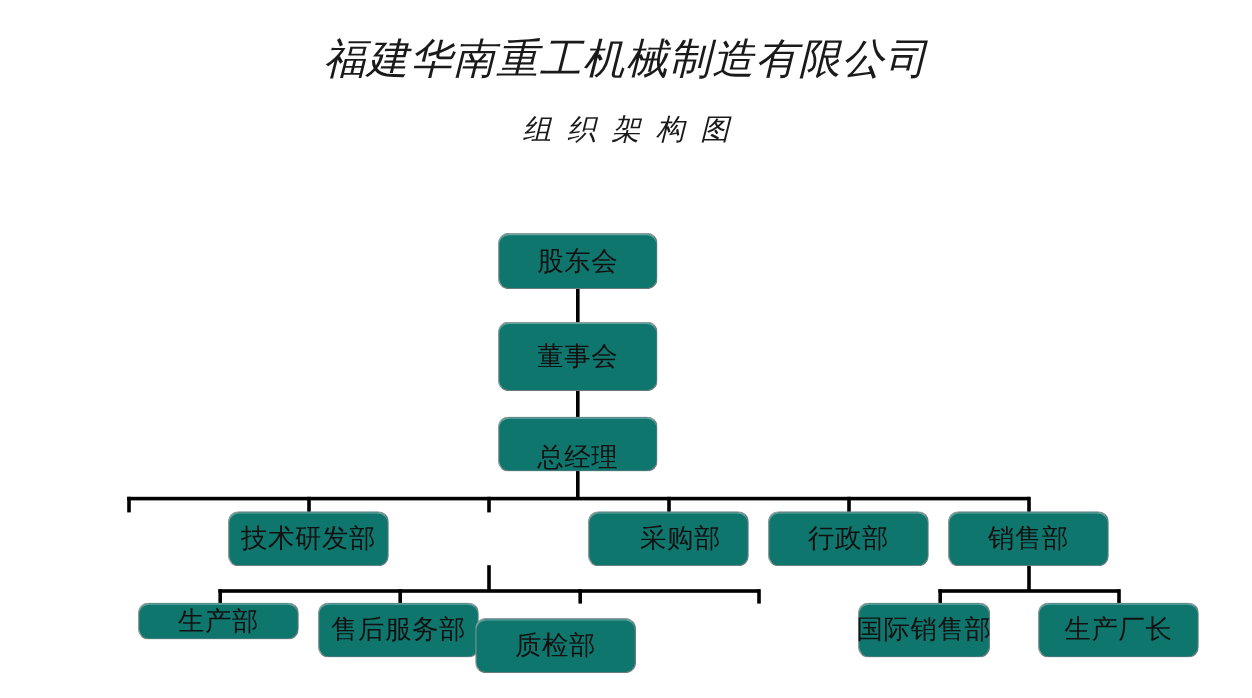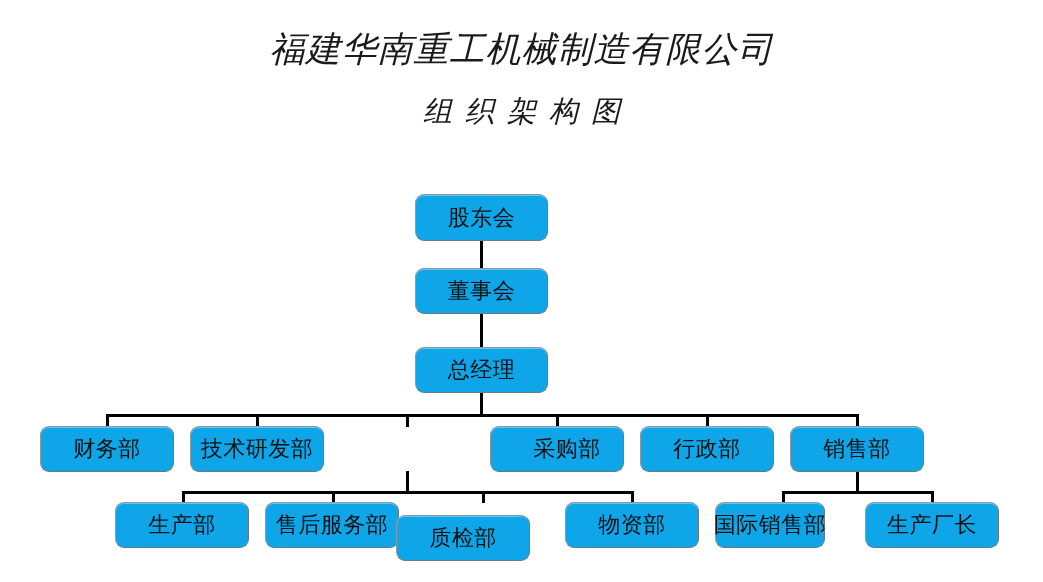--- a/index.html
+++ b/index.html
@@ -31,30 +31,30 @@
     white-space: nowrap;
     font-style: italic;
   }
   #title-company {
     top: 26px;
     font-size: 35px;
     letter-spacing: 1px;
   }
   #title-subtitle {
     top: 92px;
-    font-size: 29px;
+    font-size: 24px;
     letter-spacing: 13px;
     text-indent: 13px;
   }
 
   
   .node {
     position: absolute;
     box-sizing: border-box;
-    background: #0ea5e9;
+    background: #0f766e;
     border: 1px solid #6b7b7c;
     border-top-color: #8d9b9c;
     border-left-color: #8d9b9c;
     border-radius: 9px;
     display: flex;
     align-items: center;
     justify-content: center;
     color: #111111;
     font-family: "Liberation Serif", "DejaVu Serif", serif;
     font-size: 22px;
@@ -107,55 +107,49 @@
 
   <div class="conn conn-v" style="left:856px; top:471px; height:21px;"></div>
   <div class="conn conn-h" style="left:782px; top:491px; width:151px;"></div>
   <div class="conn conn-v" style="left:782px; top:491px; height:12px;"></div>
   <div class="conn conn-v" style="left:931px; top:491px; height:12px;"></div>
 
   <div class="node" style="left:415px; top:194px; width:133px; height:47px;">
     <span class="node-label">股东会</span>
   </div>
 
-  <div class="node" style="left:415px; top:268px; width:133px; height:46px;">
+  <div class="node" style="left:415px; top:268px; width:133px; height:58px;">
     <span class="node-label">董事会</span>
   </div>
 
-  <div class="node" style="left:415px; top:347px; width:133px; height:46px;">
+  <div class="node" style="left:415px; top:347px; width:133px; height:46px;align-items:flex-end;">
     <span class="node-label">总经理</span>
   </div>
 
-  <div class="node" style="left:40px; top:426px; width:134px; height:46px;">
-    <span class="node-label">财务部</span>
-  </div>
   <div class="node" style="left:190px; top:426px; width:134px; height:46px;justify-content:center;">
     <span class="node-label">技术研发部</span>
   </div>
   <div class="node" style="left:490px; top:426px; width:134px; height:46px;padding-left:20px;">
     <span class="node-label">采购部</span>
   </div>
   <div class="node" style="left:640px; top:426px; width:134px; height:46px;">
     <span class="node-label">行政部</span>
   </div>
   <div class="node" style="left:790px; top:426px; width:134px; height:46px;align-items:center;">
     <span class="node-label">销售部</span>
   </div>
 
-  <div class="node" style="left:115px; top:502px; width:134px; height:46px;">
+  <div class="node" style="left:115px; top:502px; width:134px; height:31px;">
     <span class="node-label">生产部</span>
   </div>
   <div class="node" style="left:265px; top:502px; width:134px; height:46px;">
     <span class="node-label">售后服务部</span>
   </div>
   <div class="node" style="left:396px; top:502px; width:134px; height:46px;margin-top:13px;">
     <span class="node-label">质检部</span>
-  </div>
-  <div class="node" style="left:565px; top:502px; width:134px; height:46px;">
-    <span class="node-label">物资部</span>
   </div>
   <div class="node" style="left:715px; top:502px; width:110px; height:46px;">
     <span class="node-label">国际销售部</span>
   </div>
   <div class="node" style="left:865px; top:502px; width:134px; height:46px;">
     <span class="node-label">生产厂长</span>
   </div>
 
 </div>
 

